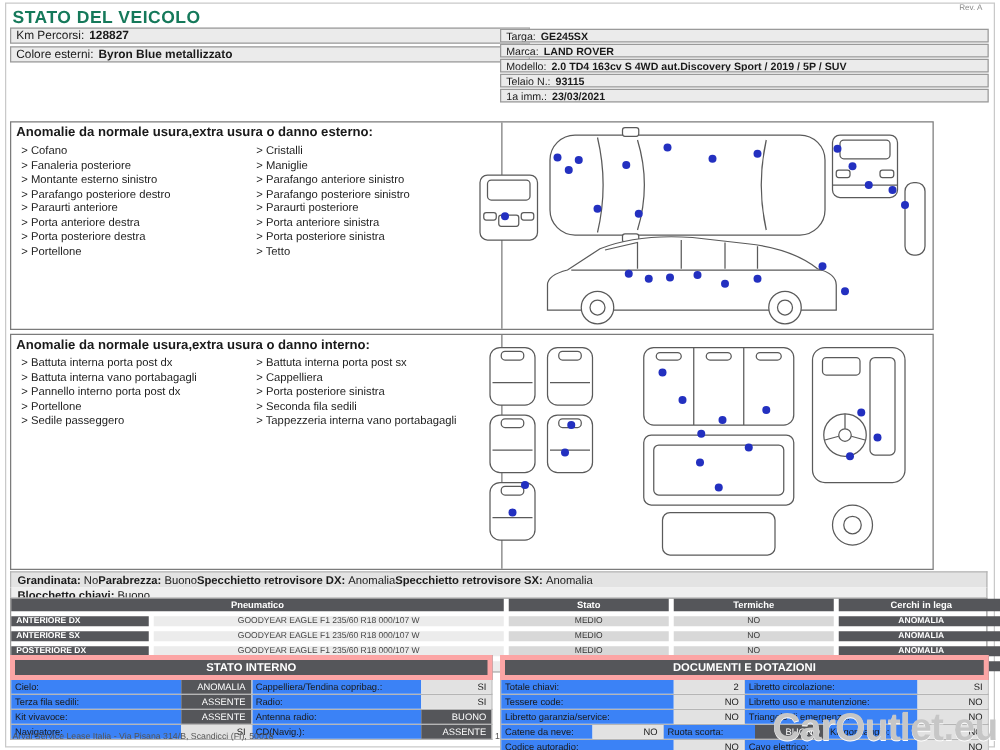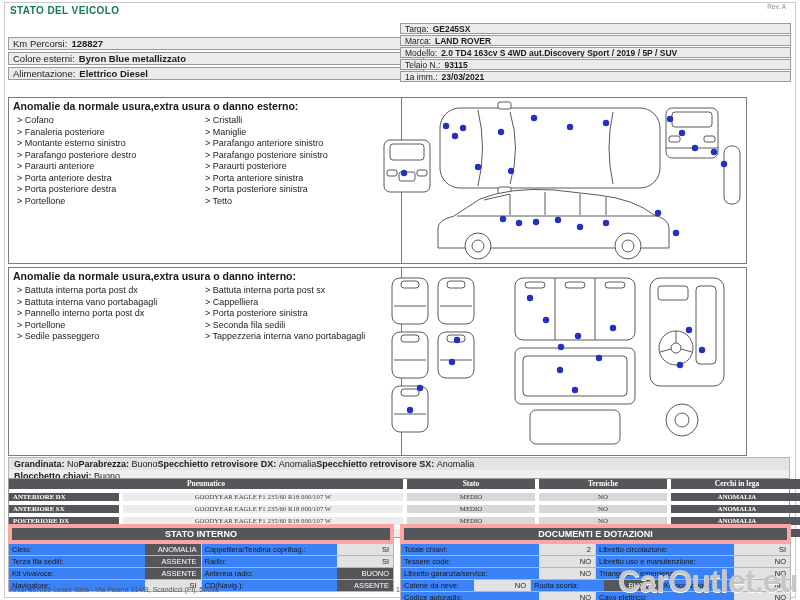--- a/index.html
+++ b/index.html
@@ -3,42 +3,42 @@
 <meta charset="utf-8">
 <style>
   :root{
     --accent:#15795a;
     --dark:#55565a;
     --marker:#2330c0;
   }
   *{margin:0;padding:0;box-sizing:border-box;}
   body{width:800px;height:600px;background:#fff;font-family:"Liberation Sans",sans-serif;color:#1a1a1a;position:relative;overflow:hidden;}
   .page-border{position:absolute;left:4px;top:2px;width:792px;height:596px;border:1px solid #c9c9c9;pointer-events:none;}
-  .title{position:absolute;left:10px;top:5px;font-size:10px;font-weight:bold;letter-spacing:.4px;color:var(--accent);}
+  .title{position:absolute;left:10px;top:5px;font-size:14px;font-weight:bold;letter-spacing:.4px;color:var(--accent);}
   .rev{position:absolute;right:14px;top:3px;font-size:6.5px;color:#8a8a8a;}
   .fields{position:absolute;}
-  .fields.left{left:8px;top:37px;width:416px;}
+  .fields.left{left:8px;top:22px;width:416px;}
   .fields.right{left:400px;top:23px;width:391px;}
   .fieldrow{display:flex;align-items:center;border:1px solid #9a9a9a;background:#ebebeb;height:13px;padding:0 4px;font-size:9.5px;margin-bottom:2px;white-space:nowrap;overflow:hidden;}
   .fields.right .fieldrow{height:11px;font-size:8.5px;margin-bottom:1px;}
   .fieldrow .val{font-weight:bold;margin-left:4px;}
   .anom-box{position:absolute;left:8px;width:739px;border:1px solid #7b7b7b;background:#fff;}
   #ext-box{top:97px;height:167px;}
   #int-box{top:267px;height:189px;}
   .anom-title{font-weight:bold;font-size:10.5px;padding:2px 4px;}
   .anom-col{position:absolute;top:17px;font-size:9px;line-height:11.5px;color:#222;}
   .anom-col.c1{left:8px;width:178px;}
   .anom-col.c2{left:196px;width:186px;}
   .anom-item::before{content:"> ";white-space:pre;}
   .divider{position:absolute;left:392px;top:0;bottom:0;border-left:1px solid #7b7b7b;}
   .diagram{position:absolute;right:2px;top:2px;}
   .cond{position:absolute;left:8px;top:457px;width:782px;font-size:9px;}
   .cond-line1{display:flex;justify-content:flex-start;background:#e3e3e3;border:1px solid #b5b5b5;border-bottom:none;padding:1px 5px;padding-right:30px;white-space:nowrap;}
   .cond-line2{padding:1px 5px;border:1px solid #b5b5b5;border-top:none;background:#efefef;}
-  .tires{position:absolute;left:8px;top:478px;width:782px;display:grid;grid-template-columns:110px 280px 128px 128px 132px;gap:4px;background:#fff;border:1px solid #9a9a9a;font-family:Liberation Serif, serif;}
+  .tires{position:absolute;left:8px;top:478px;width:782px;display:grid;grid-template-columns:110px 280px 128px 128px 132px;gap:4px;background:#fff;border:1px solid #9a9a9a;}
   .tcell{height:8px;line-height:8px;overflow:hidden;white-space:nowrap;}
   .th{background:var(--dark);color:#fff;font-weight:bold;text-align:center;font-size:7.5px;height:10px;line-height:10px;}
   .pneu{grid-column:1/3;}
   .pos{background:var(--dark);color:#fff;font-weight:bold;font-size:6.8px;padding-left:4px;}
   .spec{background:#ececec;color:#444;text-align:center;font-size:6.8px;}
   .mid{background:#d8d8d8;color:#333;text-align:center;font-size:6.8px;}
   .dark-cell{background:var(--dark);color:#fff;font-weight:bold;text-align:center;font-size:6.8px;}
   .kv{position:absolute;top:524px;background:#fff;}
   #kv-left{left:8px;width:386px;}
   #kv-right{left:400px;width:391px;}
@@ -63,24 +63,20 @@
 <div class="rev">Rev. A</div>
 
 <div class="fields left">
     <div class="fieldrow">
       <span class="lbl">Km Percorsi:</span>
       <span class="val">128827</span>
     </div>
     <div class="fieldrow">
       <span class="lbl">Colore esterni:</span>
       <span class="val">Byron Blue metallizzato</span>
-    </div>
-    <div class="fieldrow">
-      <span class="lbl">Alimentazione:</span>
-      <span class="val">Elettrico Diesel</span>
     </div>
   </div>
 <div class="fields right">
     <div class="fieldrow">
       <span class="lbl">Targa:</span>
       <span class="val">GE245SX</span>
     </div>
     <div class="fieldrow">
       <span class="lbl">Marca:</span>
       <span class="val">LAND ROVER</span>

